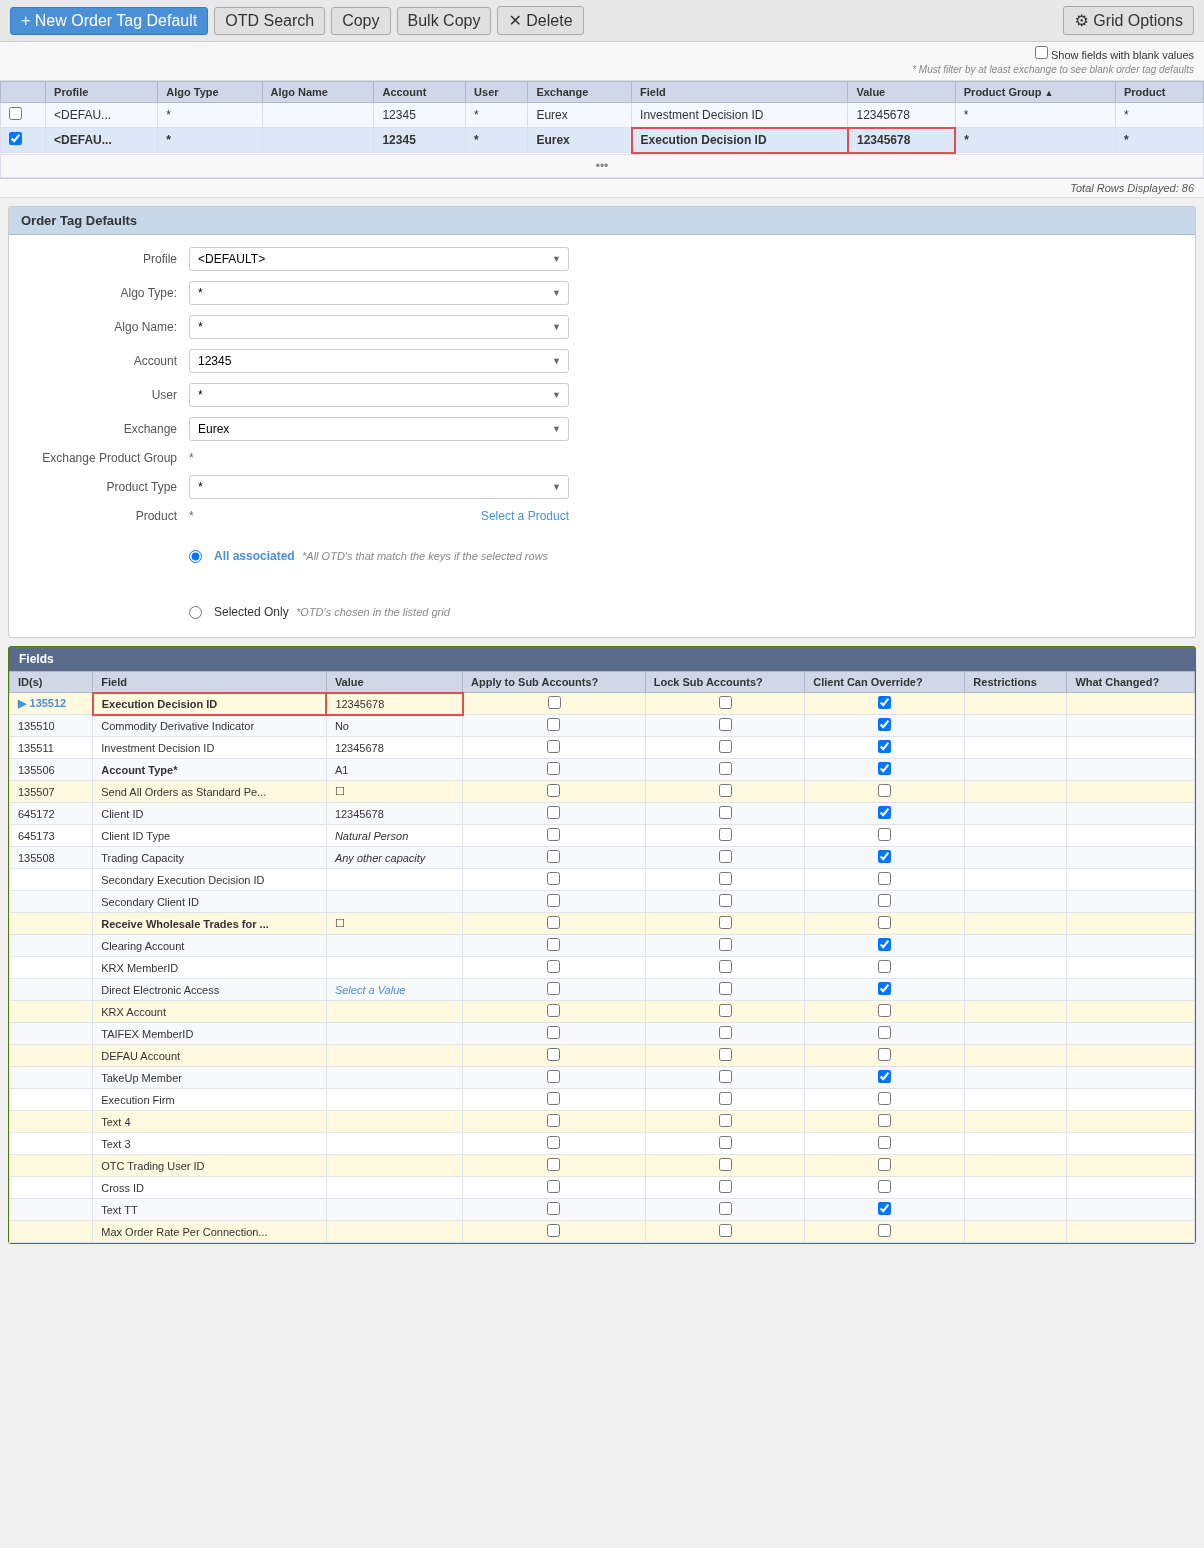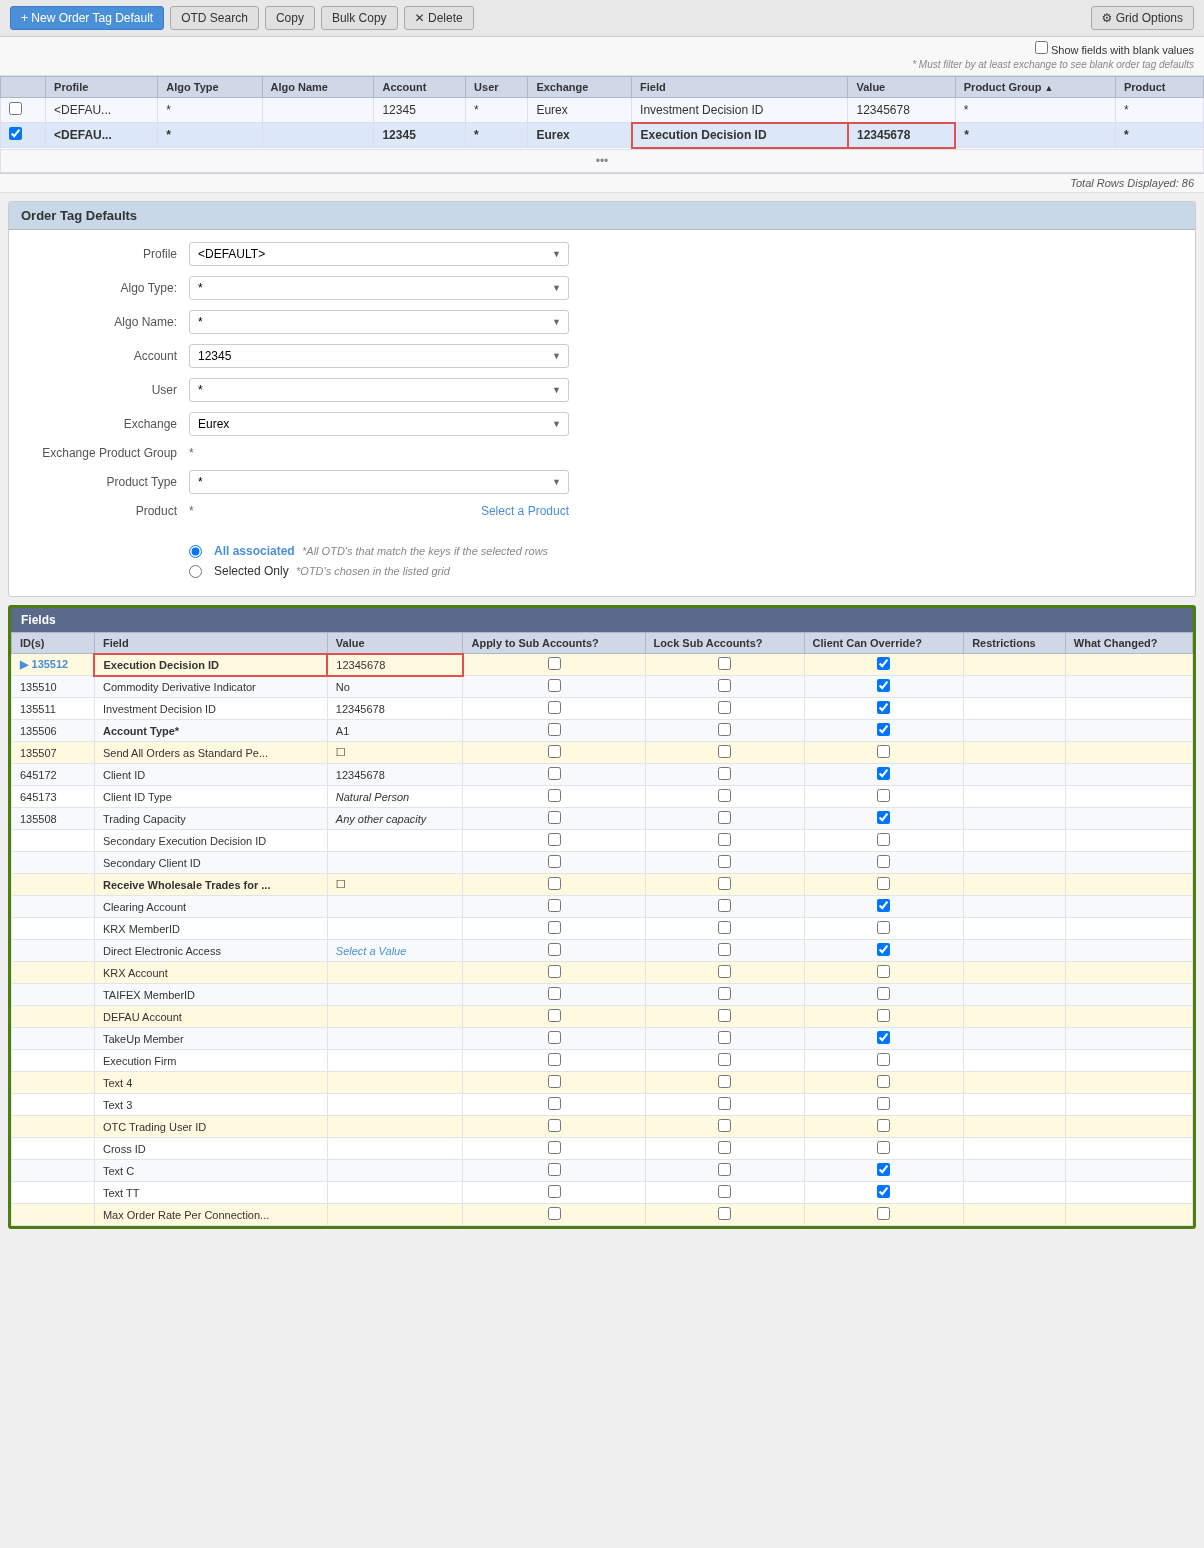--- a/index.html
+++ b/index.html
@@ -10,21 +10,21 @@
       background: #e8e8e8;
       padding: 6px 10px;
       display: flex;
       align-items: center;
       gap: 6px;
       border-bottom: 1px solid #ccc;
       justify-content: space-between;
     }
     .toolbar-left { display: flex; gap: 6px; align-items: center; }
     .toolbar-right { display: flex; align-items: center; gap: 6px; }
-    .btn { padding: 4px 10px; border: 1px solid #aaa; border-radius: 3px; cursor: pointer; font-size: 12px; }
+    .btn { padding: 4px 10px; border: 1px solid #aaa; border-radius: 3px; cursor: pointer; font-size: 16px; }
     .btn-blue { background: #4a90d9; color: white; border-color: #3a7bc8; }
     .btn-gray { background: #e0e0e0; color: #333; }
 
     
     .blank-values-row {
       text-align: right;
       padding: 4px 10px;
       background: #f8f8f8;
       border-bottom: 1px solid #e0e0e0;
     }
@@ -114,21 +114,21 @@
       display: flex;
       align-items: center;
     }
     .form-text-value span { color: #666; }
     .select-link { color: #4a90d9; cursor: pointer; text-decoration: none; margin-left: auto; font-size: 12px; }
     .radio-row { display: flex; align-items: flex-end; margin-left: 160px; margin-bottom: 6px; }
     .radio-row input { margin-right: 6px; }
     .radio-desc { color: #888; font-style: italic; font-size: 11px; margin-left: 4px; }
 
     
-    .fields-table-container { margin: 8px; background: #fdba74; border: 3px solid #4d7c0f; border-radius: 3px; }
+    .fields-table-container { margin: 8px; background: #fdba74; border: 1px solid #4d7c0f; border-radius: 3px; }
     .fields-header {
       background: #5a6a8a;
       color: white;
       padding: 5px 10px;
       font-weight: bold;
       font-size: 12px;
     }
     .fields-table { width: 100%; border-collapse: collapse; font-size: 11px; }
     .fields-table th {
       background: #d0d8e8;
@@ -308,21 +308,21 @@
     <div style="height:16px"></div>
     <div class="radio-row">
       <input type="radio" name="apply" checked="" style="">
       <label style="margin-left:6px;">
         <span style="color:#4a90d9; font-weight:bold;">All associated</span>
         <span class="radio-desc">*All OTD's that match the keys if the selected rows</span>
       </label>
     </div>
     <div class="radio-row">
       <input type="radio" name="apply" style="">
-      <label style="margin-left:6px;">
+      <label style="margin-left:6px;margin-top:36px;">
         <span>Selected Only</span>
         <span class="radio-desc">*OTD's chosen in the listed grid</span>
       </label>
     </div>
 
   </div>
 </div>
 
 <div class="fields-table-container">
   <div class="fields-header">Fields</div>
@@ -565,30 +565,20 @@
           <td>Cross ID</td>
           <td></td>
           <td class="checkbox-cell"><input type="checkbox" style=""></td>
           <td class="checkbox-cell"><input type="checkbox" style=""></td>
           <td class="checkbox-cell"><input type="checkbox" style=""></td>
           <td></td>
           <td></td>
         </tr>
         <tr>
           <td></td>
-          <td>Text C</td>
-          <td></td>
-          <td class="checkbox-cell"><input type="checkbox" style=""></td>
-          <td class="checkbox-cell"><input type="checkbox" style=""></td>
-          <td class="checkbox-cell"><input type="checkbox" checked="" style=""></td>
-          <td></td>
-          <td></td>
-        </tr>
-        <tr>
-          <td></td>
           <td>Text TT</td>
           <td></td>
           <td class="checkbox-cell"><input type="checkbox" style=""></td>
           <td class="checkbox-cell"><input type="checkbox" style=""></td>
           <td class="checkbox-cell"><input type="checkbox" checked="" style=""></td>
           <td></td>
           <td></td>
         </tr>
         <tr class="highlighted-row">
           <td></td>

